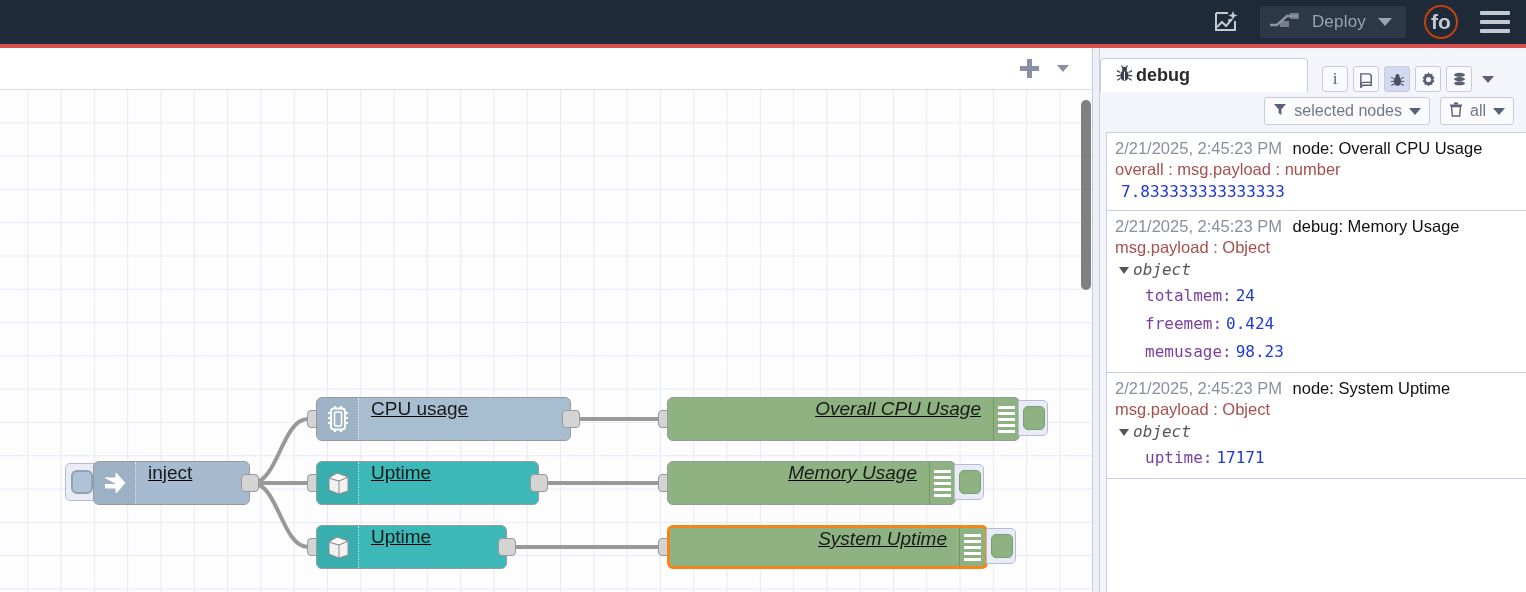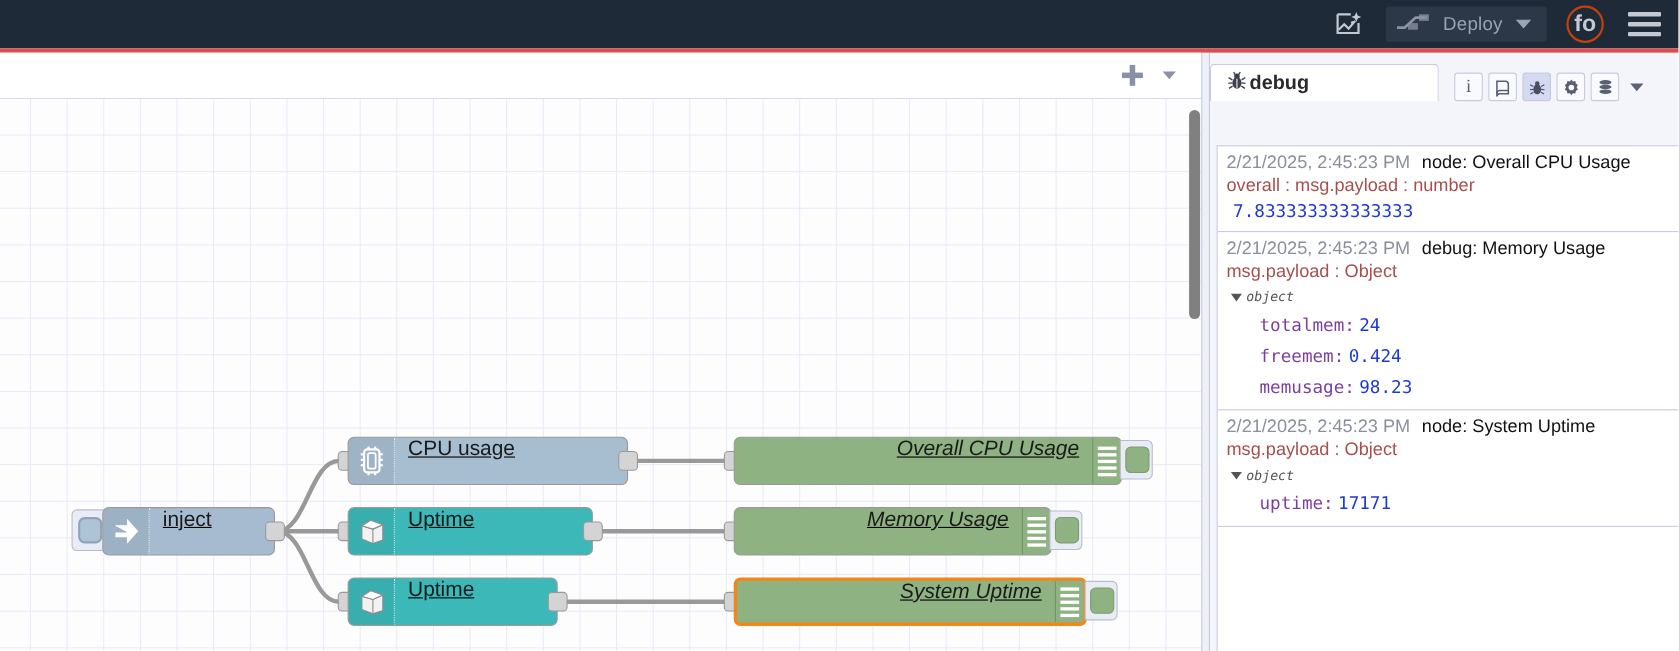--- a/index.html
+++ b/index.html
@@ -189,21 +189,21 @@
   .dbg-msg { border-bottom: 1px solid #c8cbdc; padding: 4px 0 6px 8px; }
   .dbg-head { font-size: 16.5px; line-height: 22px; white-space: nowrap; }
   .dbg-time { color: #8a8f9c; }
   .dbg-node { color: #111; margin-left: 6px; }
   .dbg-topic { font-size: 16.5px; color: #a74f4f; line-height: 21px; }
   .dbg-value {
     font-family: "DejaVu Sans Mono", monospace; font-size: 16px;
     color: #1f39d6; padding-left: 6px; line-height: 24px;
   }
   .dbg-objhdr {
-    font-family: "DejaVu Sans Mono", monospace; font-size: 12px;
+    font-family: "DejaVu Sans Mono", monospace; font-size: 16px;
     color: #555; font-style: italic; line-height: 24px; padding-left: 4px;
   }
   .dbg-objhdr .tri {
     display: inline-block; width: 0; height: 0;
     border-left: 5px solid transparent; border-right: 5px solid transparent;
     border-top: 7px solid #555; vertical-align: middle; margin-right: 4px;
   }
   .dbg-prop {
     font-family: "DejaVu Sans Mono", monospace; font-size: 16px;
     line-height: 28px; padding-left: 30px; color: #7b3fa0;
@@ -463,20 +463,42 @@
             <ellipse cx="10" cy="9.5" rx="6.5" ry="2.4" fill="#5a6073"></ellipse>
             <ellipse cx="10" cy="14.5" rx="6.5" ry="2.4" fill="#5a6073"></ellipse>
           </svg>
         </div>
         <div style="width:22px;display:flex;align-items:center;justify-content:center;cursor:pointer;">
           <span class="caret-sm" style="border-top-color:#5a6073;"></span>
         </div>
       </div>
     </div>
 
+    <div id="debug-filterrow">
+      <div class="filter-pill">
+        <span>
+          <svg width="14" height="14" viewBox="0 0 14 14">
+            <path d="M1 2 h12 l-4.6 5.2 V13 L5.6 11 V7.2 z" fill="#5a6073"></path>
+          </svg>
+        </span>
+        <span>selected nodes</span>
+        <span class="caret-sm" style="border-top-color:#5a6073;"></span>
+      </div>
+      <div class="filter-pill">
+        <span>
+          <svg width="14" height="15" viewBox="0 0 14 15">
+            <rect x="1" y="2.5" width="12" height="1.6" fill="#5a6073"></rect>
+            <rect x="5" y="0.5" width="4" height="2" fill="#5a6073"></rect>
+            <path d="M2.5 4.5 h9 l-.9 9.5 h-7.2 z" fill="none" stroke="#5a6073" stroke-width="1.4"></path>
+          </svg>
+        </span>
+        <span>all</span>
+        <span class="caret-sm" style="border-top-color:#5a6073;"></span>
+      </div>
+    </div>
 
     <div id="debug-list">
 
       <div class="dbg-msg">
         <div class="dbg-head">
           <span class="dbg-time">2/21/2025, 2:45:23 PM</span>
           <span class="dbg-node">node: Overall CPU Usage</span>
         </div>
         <div class="dbg-topic">overall : msg.payload : number</div>
         <div class="dbg-value">7.833333333333333</div>

